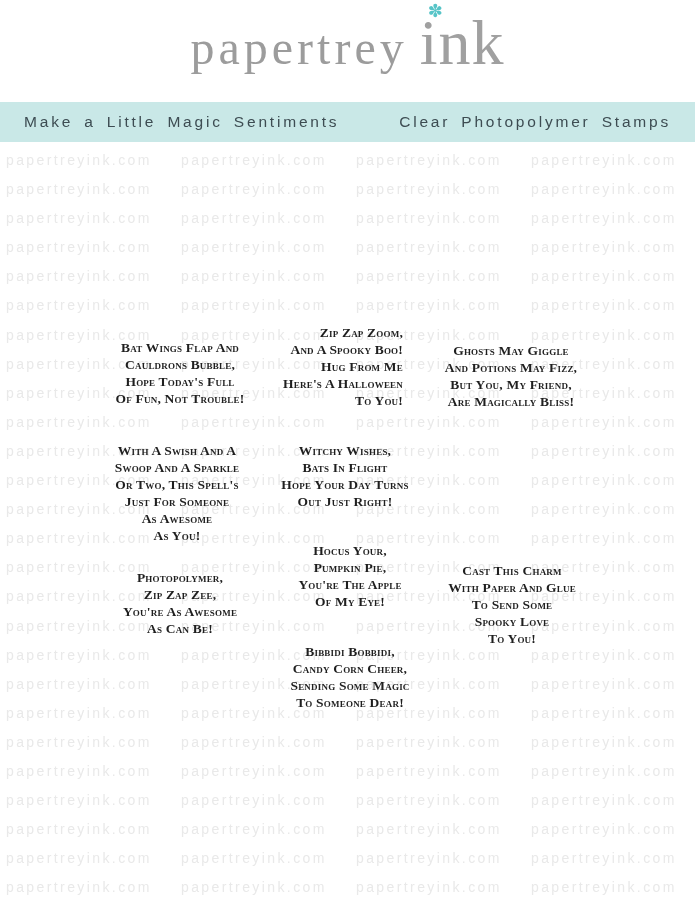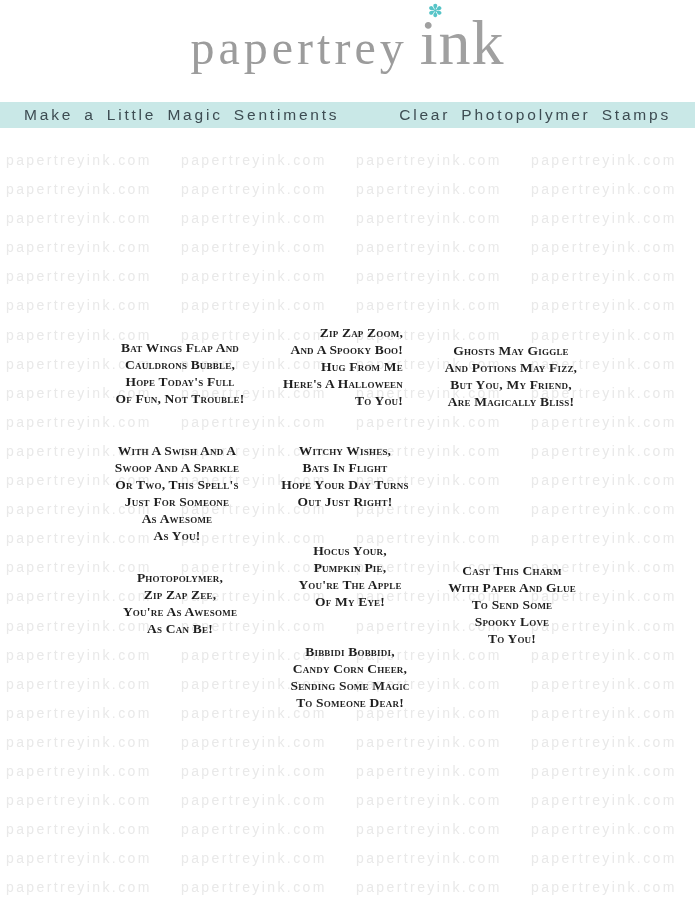--- a/index.html
+++ b/index.html
@@ -24,21 +24,21 @@
     font-family:"Liberation Serif",serif;
     font-size:64px;letter-spacing:1px;color:#a0a0a0;
   }
   .logo-flower{
     position:absolute;top:-4px;left:8px;
     font-style:normal;font-size:18px;color:#57c4c7;line-height:1;
   }
 
   
   .banner{
-    position:absolute;top:102px;left:0;width:695px;height:26px;
+    position:absolute;top:102px;left:0;width:695px;height:40px;
     background:#c9e8e7;color:#3d4c52;
     display:flex;align-items:center;justify-content:space-between;
     padding:0 24px;box-sizing:border-box;
     font-size:15.5px;letter-spacing:2.8px;word-spacing:4px;
     white-space:nowrap;
   }
 
   
   #watermark{
     position:absolute;top:146px;left:0;width:695px;height:754px;

